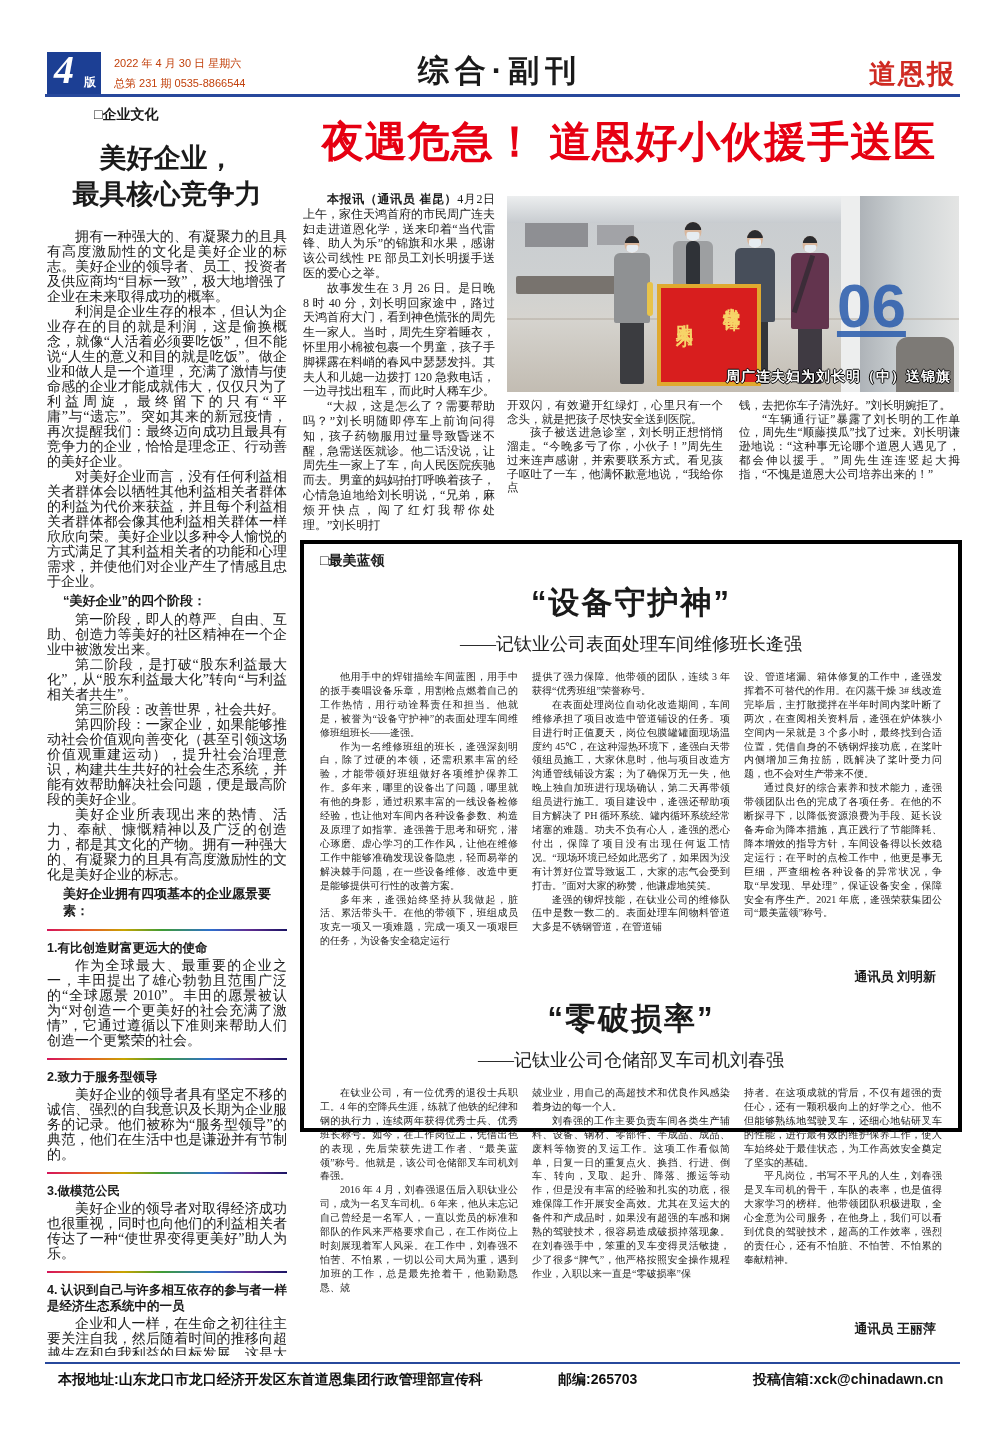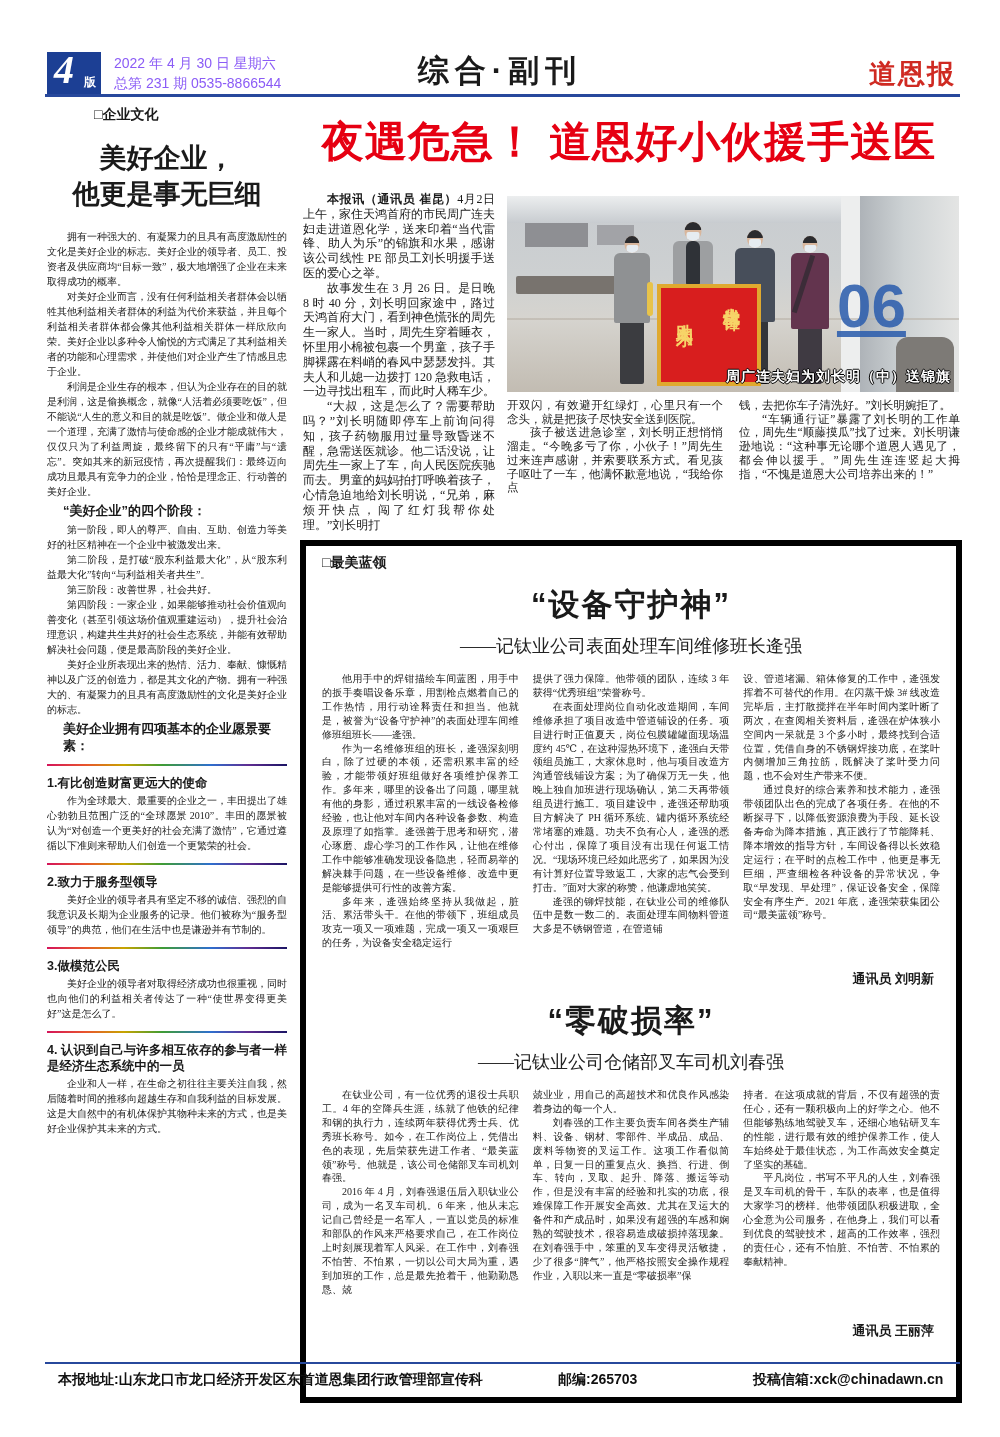--- a/index.html
+++ b/index.html
@@ -4,32 +4,32 @@
 <style>
   html,body{margin:0;padding:0;background:#e8e8e8;}
   .page{position:relative;width:1000px;height:1437px;margin:0 auto;background:#fff;
         font-family:"Liberation Serif","DejaVu Serif",serif;color:#1a1a1a;overflow:hidden;}
 
   
   .badge{position:absolute;left:47px;top:52px;width:54px;height:42px;background:#1c3f94;color:#fff;}
   .badge .num{position:absolute;left:7px;top:-6px;font:italic bold 40px "Liberation Serif",serif;}
   .badge .ban{position:absolute;right:5px;bottom:3px;font:bold 12px "Liberation Sans",sans-serif;}
   .dateinfo{position:absolute;left:114px;top:53px;font-family:"Liberation Sans",sans-serif;
-            font-size:14px;line-height:20px;color:#8b5cf6;}
+            font-size:11px;line-height:20px;color:#c2410c;}
   .section-title{position:absolute;left:0;right:0;top:50px;text-align:center;
             font:bold 31px "Liberation Sans",sans-serif;letter-spacing:6px;}
   .masthead{position:absolute;right:44px;top:56px;font-family:"Liberation Serif",serif;
             font-size:27px;font-weight:bold;color:#cf2a22;letter-spacing:2px;}
   .header-rule{position:absolute;left:45px;right:40px;top:94px;height:3px;background:#27489c;}
 
   
   .leftcol{position:absolute;left:47px;top:106px;width:240px;height:1250px;overflow:hidden;}
   .col-label{font:bold 14px "Liberation Sans",sans-serif;margin-bottom:16px;padding-left:47px;}
   .left-title{text-align:center;font:bold 27px/1.35 "Liberation Sans",sans-serif;margin:4px 0 16px;}
-  .leftcol p{font-size:10px;line-height:15px;text-align:justify;margin:0;text-indent:2em;}
+  .leftcol p{font-size:14px;line-height:15px;text-align:justify;margin:0;text-indent:2em;}
   .bold-head{font:bold 13px/17px "Liberation Sans",sans-serif;margin:3px 16px;text-align:justify;}
   .divider{height:2px;margin:10px 0 9px;
      background:linear-gradient(90deg,#d4145a 0%,#e8552d 16%,#c8a400 32%,#3f9c35 48%,#2e6fce 68%,#5f2d91 84%,#1b1464 100%);}
   .sec-title{font:bold 12.5px/16px "Liberation Sans",sans-serif;margin:0 0 2px;text-align:justify;}
 
   
   .news-headline{position:absolute;left:298px;top:114px;width:662px;text-align:center;
       font:bold 42px "Liberation Sans",sans-serif;color:#e60012;letter-spacing:1px;white-space:nowrap;}
   .news{position:absolute;left:303px;top:190px;width:657px;height:347px;}
   .news p{font-size:12px;line-height:14.8px;text-align:justify;margin:0;text-indent:2em;}
@@ -64,21 +64,21 @@
      border:4px solid #e0a92f;box-sizing:border-box;}
   .banner .bt1{position:absolute;right:14px;top:6px;writing-mode:vertical-rl;
      font:bold 17px "Liberation Serif",serif;color:#f7d468;letter-spacing:2px;}
   .banner .bt2{position:absolute;left:12px;top:22px;writing-mode:vertical-rl;
      font:bold 17px "Liberation Serif",serif;color:#f7d468;letter-spacing:2px;}
   .banner .tassel{position:absolute;left:-14px;top:-6px;width:6px;height:34px;background:#e8c34a;border-radius:3px;}
   .ph-caption{position:absolute;right:8px;bottom:6px;font:bold 14px "Liberation Sans",sans-serif;color:#fff;
      text-shadow:-1px 0 #000,1px 0 #000,0 -1px #000,0 1px #000;letter-spacing:1px;}
 
   
-  .box{position:absolute;left:300px;top:540px;width:662px;height:863px;border:6px solid #000000;
+  .box{position:absolute;left:300px;top:540px;width:662px;height:592px;border:4px solid #000000;
        box-sizing:border-box;padding:8px 16px 0;}
   .box-label{font:bold 14px "Liberation Sans",sans-serif;}
   .box h2{text-align:center;font:bold 31px "Liberation Sans",sans-serif;margin:12px 0 8px;letter-spacing:2px;}
   .box .subtitle{text-align:center;font-size:18px;margin:0 0 14px;color:#222;}
   .cols{display:flex;gap:14px;}
   .cols .col{flex:1;overflow:hidden;}
   .a1 .col{height:316px;}
   .a2 .col{height:252px;}
   .col3wrap{display:flex;flex-direction:column;}
   .coltext{flex:1;overflow:hidden;}
@@ -108,26 +108,26 @@
     <div>总第 231 期 0535-8866544</div>
   </div>
   <div class="section-title">综合·副刊</div>
   <div class="masthead">道恩报</div>
   <div class="header-rule"></div>
 
   <aside class="leftcol">
     <div class="col-label">□企业文化</div>
     <h1 class="left-title">
       <span>美好企业，</span><br>
-      <span>他更是事无巨细</span>
+      <span>最具核心竞争力</span>
     </h1>
     <div>
         <p>拥有一种强大的、有凝聚力的且具有高度激励性的文化是美好企业的标志。美好企业的领导者、员工、投资者及供应商均“目标一致”，极大地增强了企业在未来取得成功的概率。</p>
+        <p>利润是企业生存的根本，但认为企业存在的目的就是利润，这是偷换概念，就像“人活着必须要吃饭”，但不能说“人生的意义和目的就是吃饭”。做企业和做人是一个道理，充满了激情与使命感的企业才能成就伟大，仅仅只为了利益周旋，最终留下的只有“平庸”与“遗忘”。突如其来的新冠疫情，再次提醒我们：最终迈向成功且最具有竞争力的企业，恰恰是理念正、行动善的美好企业。</p>
         <p>对美好企业而言，没有任何利益相关者群体会以牺牲其他利益相关者群体的利益为代价来获益，并且每个利益相关者群体都会像其他利益相关群体一样欣欣向荣。美好企业以多种令人愉悦的方式满足了其利益相关者的功能和心理需求，并使他们对企业产生了情感且忠于企业。</p>
-        <p>利润是企业生存的根本，但认为企业存在的目的就是利润，这是偷换概念，就像“人活着必须要吃饭”，但不能说“人生的意义和目的就是吃饭”。做企业和做人是一个道理，充满了激情与使命感的企业才能成就伟大，仅仅只为了利益周旋，最终留下的只有“平庸”与“遗忘”。突如其来的新冠疫情，再次提醒我们：最终迈向成功且最具有竞争力的企业，恰恰是理念正、行动善的美好企业。</p>
       </div>
     <div class="bold-head">“美好企业”的四个阶段：</div>
     <div>
         <p>第一阶段，即人的尊严、自由、互助、创造力等美好的社区精神在一个企业中被激发出来。</p>
         <p>第二阶段，是打破“股东利益最大化”，从“股东利益最大化”转向“与利益相关者共生”。</p>
         <p>第三阶段：改善世界，社会共好。</p>
         <p>第四阶段：一家企业，如果能够推动社会价值观向善变化（甚至引领这场价值观重建运动），提升社会治理意识，构建共生共好的社会生态系统，并能有效帮助解决社会问题，便是最高阶段的美好企业。</p>
         <p>美好企业所表现出来的热情、活力、奉献、慷慨精神以及广泛的创造力，都是其文化的产物。拥有一种强大的、有凝聚力的且具有高度激励性的文化是美好企业的标志。</p>
       </div>
     <div class="bold-head">美好企业拥有四项基本的企业愿景要素：</div>
@@ -135,21 +135,21 @@
     <div class="divider"></div>
     <div class="sec-title">1.有比创造财富更远大的使命</div>
     <p>作为全球最大、最重要的企业之一，丰田提出了雄心勃勃且范围广泛的“全球愿景 2010”。丰田的愿景被认为“对创造一个更美好的社会充满了激情”，它通过遵循以下准则来帮助人们创造一个更繁荣的社会。</p>
 
     <div class="divider"></div>
     <div class="sec-title">2.致力于服务型领导</div>
     <p>美好企业的领导者具有坚定不移的诚信、强烈的自我意识及长期为企业服务的记录。他们被称为“服务型领导”的典范，他们在生活中也是谦逊并有节制的。</p>
 
     <div class="divider"></div>
     <div class="sec-title">3.做模范公民</div>
-    <p>美好企业的领导者对取得经济成功也很重视，同时也向他们的利益相关者传达了一种“使世界变得更美好”这是怎么了。</p>
+    <p>美好企业的领导者对取得经济成功也很重视，同时也向他们的利益相关者传达了一种“使世界变得更美好”助人为乐。</p>
 
     <div class="divider"></div>
     <div class="sec-title">4. 认识到自己与许多相互依存的参与者一样是经济生态系统中的一员</div>
     <p>企业和人一样，在生命之初往往主要关注自我，然后随着时间的推移向超越生存和自我利益的目标发展。这是大自然中的有机体保护其物种未来的方式，也是美好企业保护其未来的方式。</p>
   </aside>
 
   <div class="news-headline">夜遇危急！ 道恩好小伙援手送医</div>
 
   <div class="news">
     <div class="news-col1">

